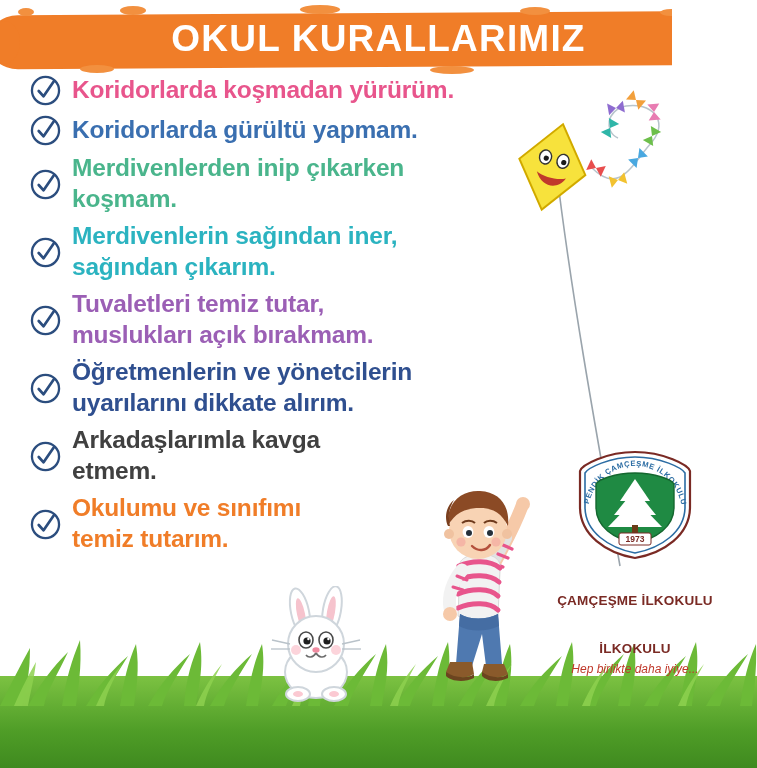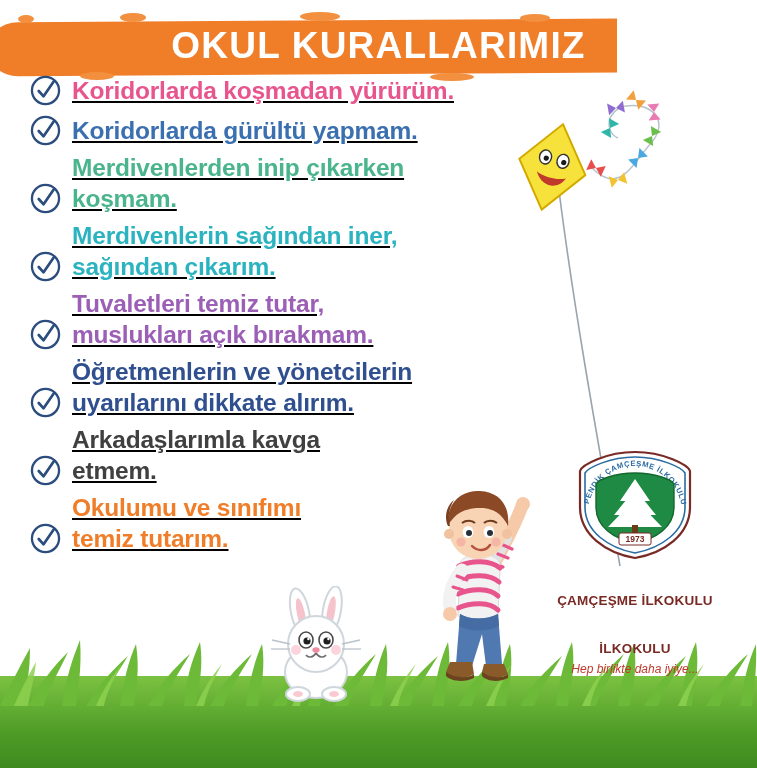--- a/index.html
+++ b/index.html
@@ -18,22 +18,22 @@
     width: 757px;
     height: 768px;
     background: #ffffff;
     overflow: hidden;
   }
 
   
   .banner {
     position: absolute;
     left: 0;
-    top: 12px;
-    width: 617px;
+    top: 5px;
+    width: 672px;
     height: 72px;
     overflow: hidden;
   }
   .banner-brush {
     position: absolute;
     left: -12px;
     top: 8px;
     width: 784px;
     height: 54px;
     background: #f07d28;
@@ -111,23 +111,22 @@
   
   .rules {
     position: absolute;
     left: 30px;
     top: 72px;
     width: 520px;
     z-index: 5;
   }
   .rule {
     display: flex;
-    align-items: flex-end;
+    align-items: center;
     margin-bottom: 6px;
-    text-decoration: underline;
   }
   .check {
     flex: 0 0 auto;
     width: 31px;
     height: 31px;
     margin-right: 11px;
     margin-top: 3px;
   }
   .rule-text {
     font-size: 24.5px;

